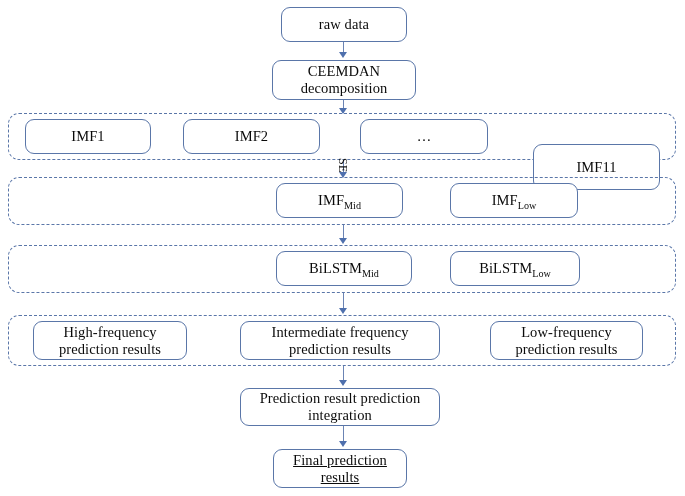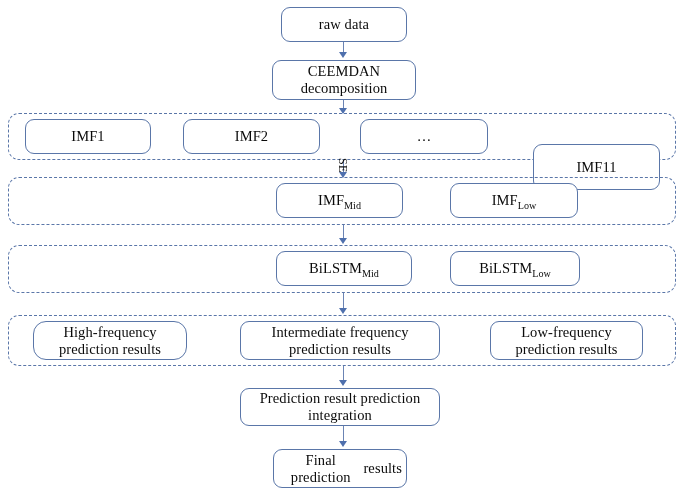--- a/index.html
+++ b/index.html
@@ -141,21 +141,21 @@
   </div>
   <div class="node" style="left:450px; top:251px; width:130px; height:35px;">
     <span class="lbl"><span>BiLSTM</span><sub>Low</sub></span>
   </div>
 
   <div class="conn" style="left:343px; top:293px; height:17px;"></div>
   <div class="arrowhead" style="left:339px; top:308px;"></div>
 
   <div class="band" style="left:8px; top:315px; width:668px; height:51px;"></div>
 
-  <div class="node two-line" style="left:33px; top:321px; width:154px; height:39px; flex-direction:column;border-radius:13px;">
+  <div class="node two-line" style="left:33px; top:321px; width:154px; height:39px; flex-direction:column;">
     <span class="lbl">High-frequency</span>
     <span class="lbl">prediction results</span>
   </div>
   <div class="node two-line" style="left:240px; top:321px; width:200px; height:39px; flex-direction:column;justify-content:center;">
     <span class="lbl">Intermediate frequency</span>
     <span class="lbl">prediction results</span>
   </div>
   <div class="node two-line" style="left:490px; top:321px; width:153px; height:39px; flex-direction:column;">
     <span class="lbl">Low-frequency</span>
     <span class="lbl">prediction results</span>
@@ -165,18 +165,18 @@
   <div class="arrowhead" style="left:339px; top:380px;"></div>
 
   <div class="node two-line" style="left:240px; top:388px; width:200px; height:38px; flex-direction:column;">
     <span class="lbl">Prediction result prediction</span>
     <span class="lbl">integration</span>
   </div>
 
   <div class="conn" style="left:343px; top:426px; height:17px;"></div>
   <div class="arrowhead" style="left:339px; top:441px;"></div>
 
-  <div class="node two-line" style="left:273px; top:449px; width:134px; height:39px; flex-direction:row;">
+  <div class="node two-line" style="left:273px; top:449px; width:134px; height:39px; flex-direction:column;text-decoration:underline;">
     <span class="lbl">Final prediction</span>
     <span class="lbl">results</span>
   </div>
 
 </div>
 
 </body></html>

